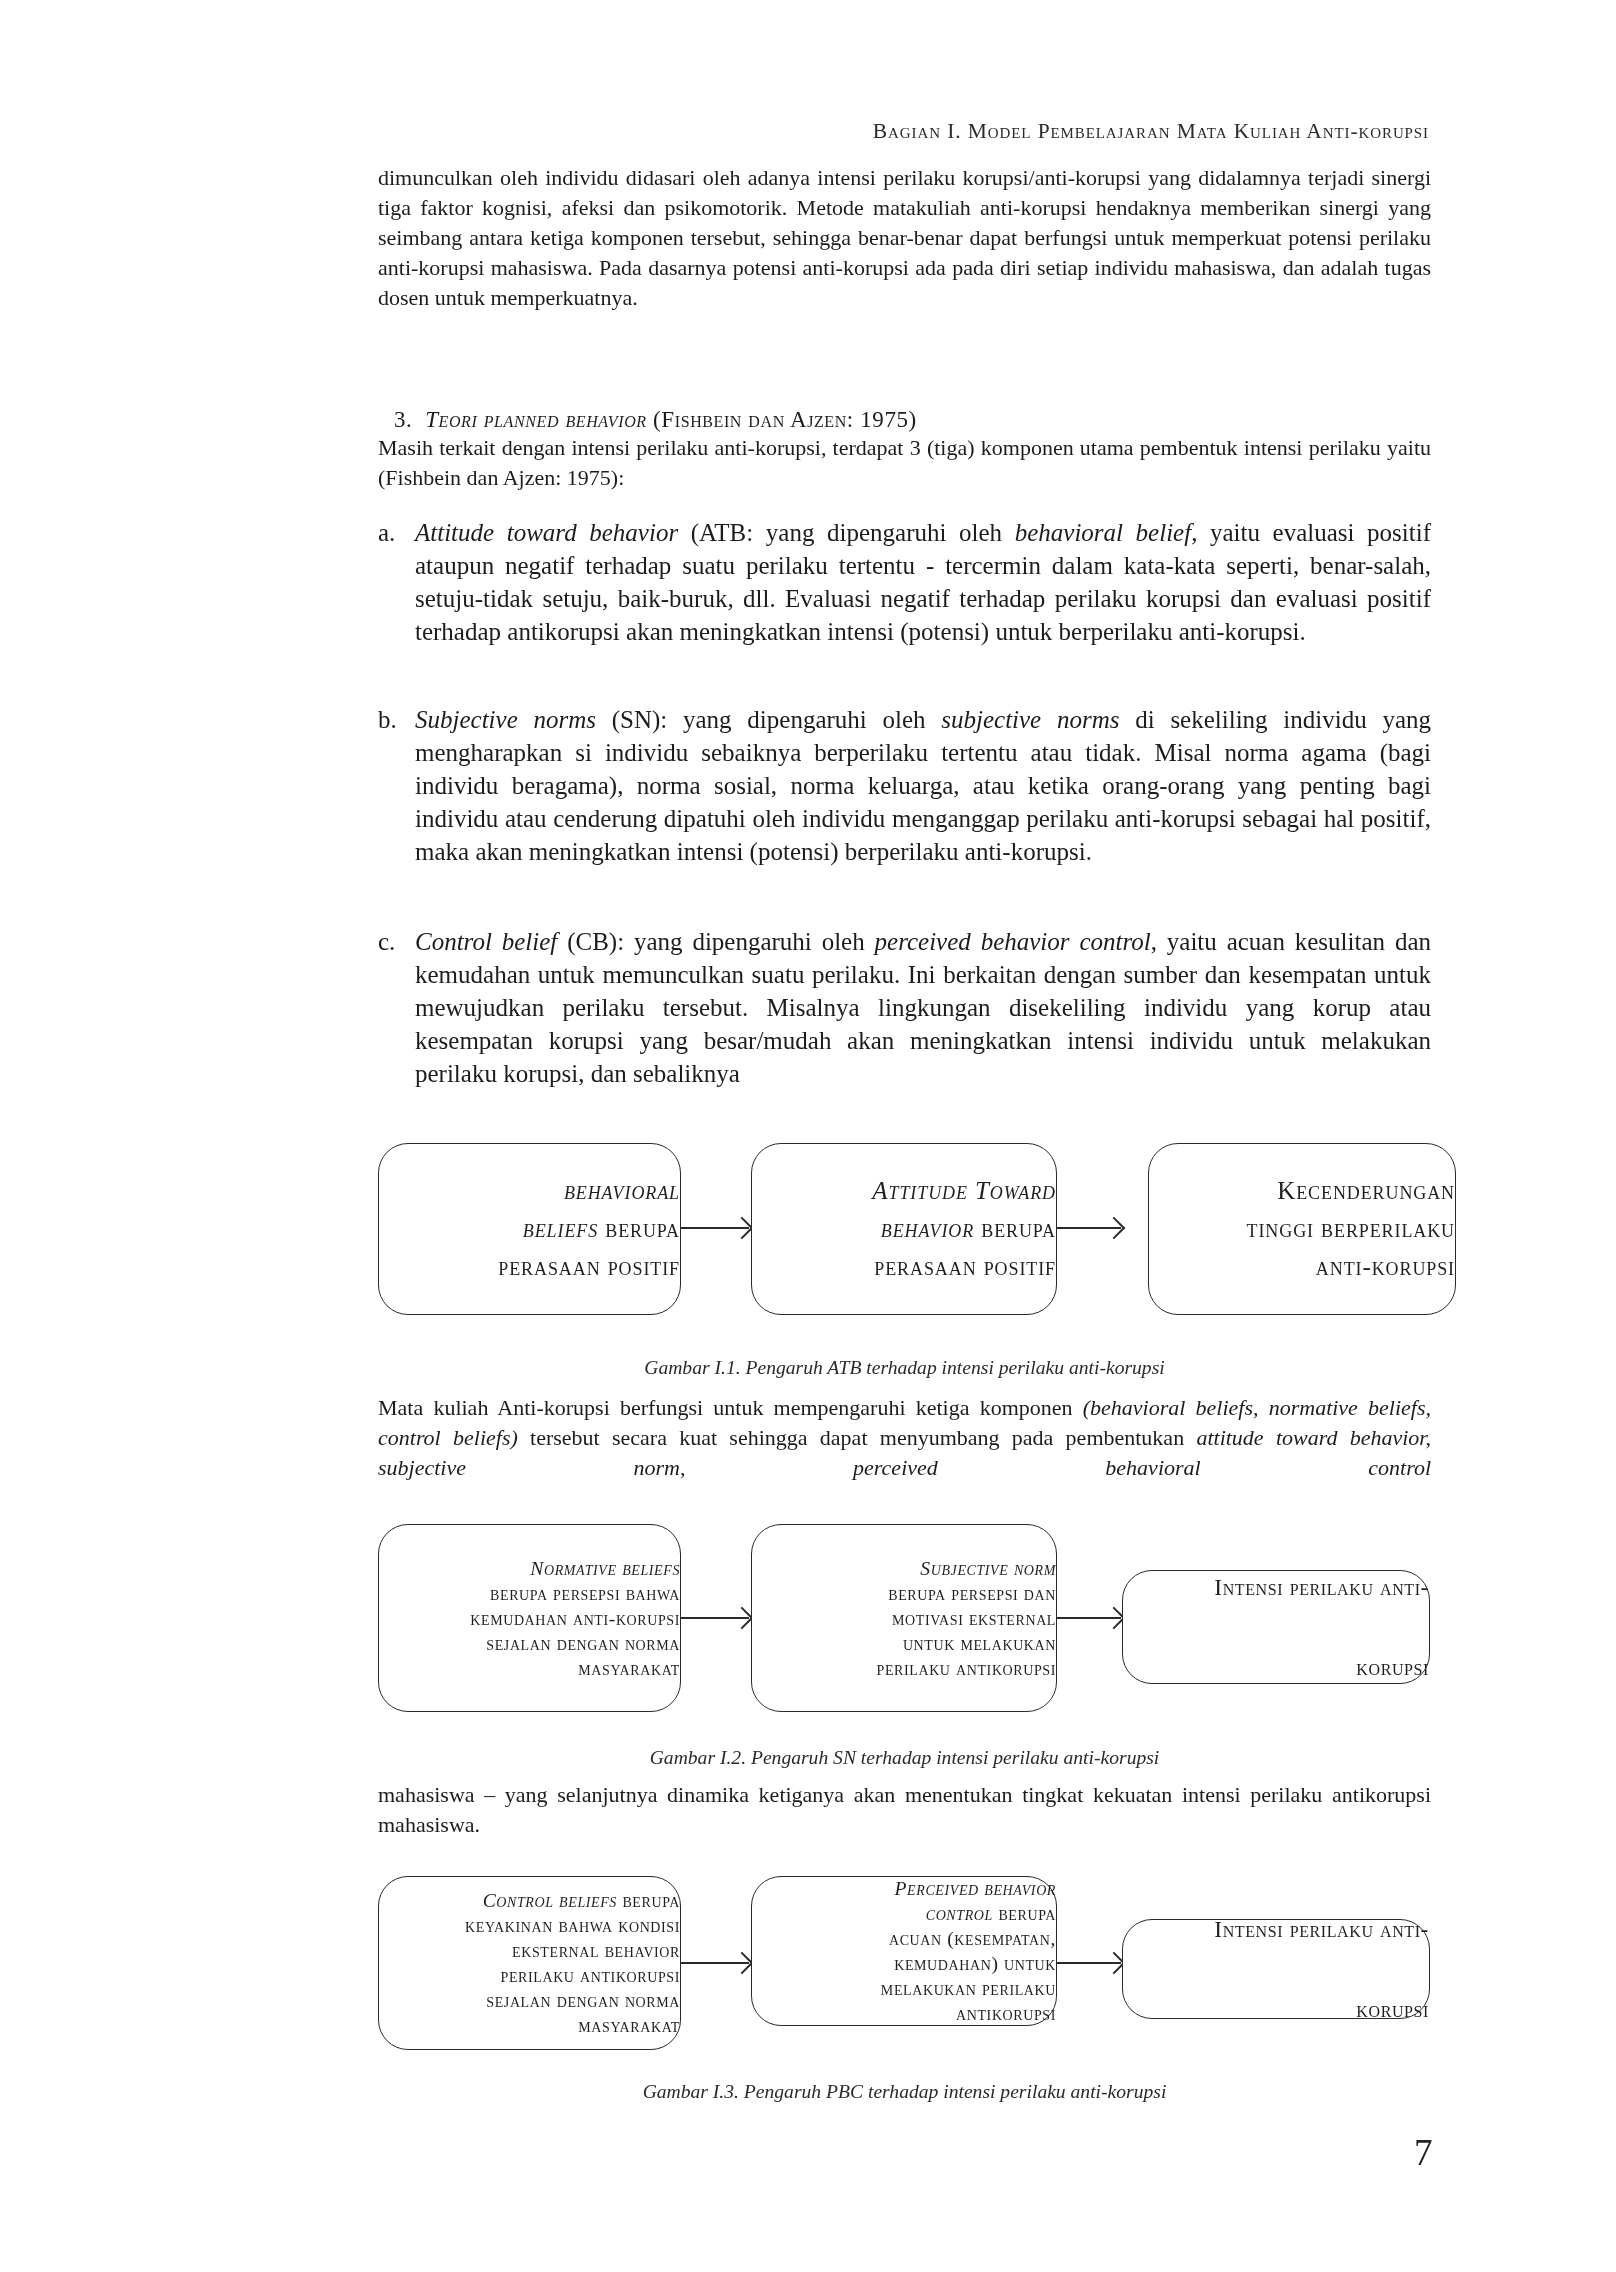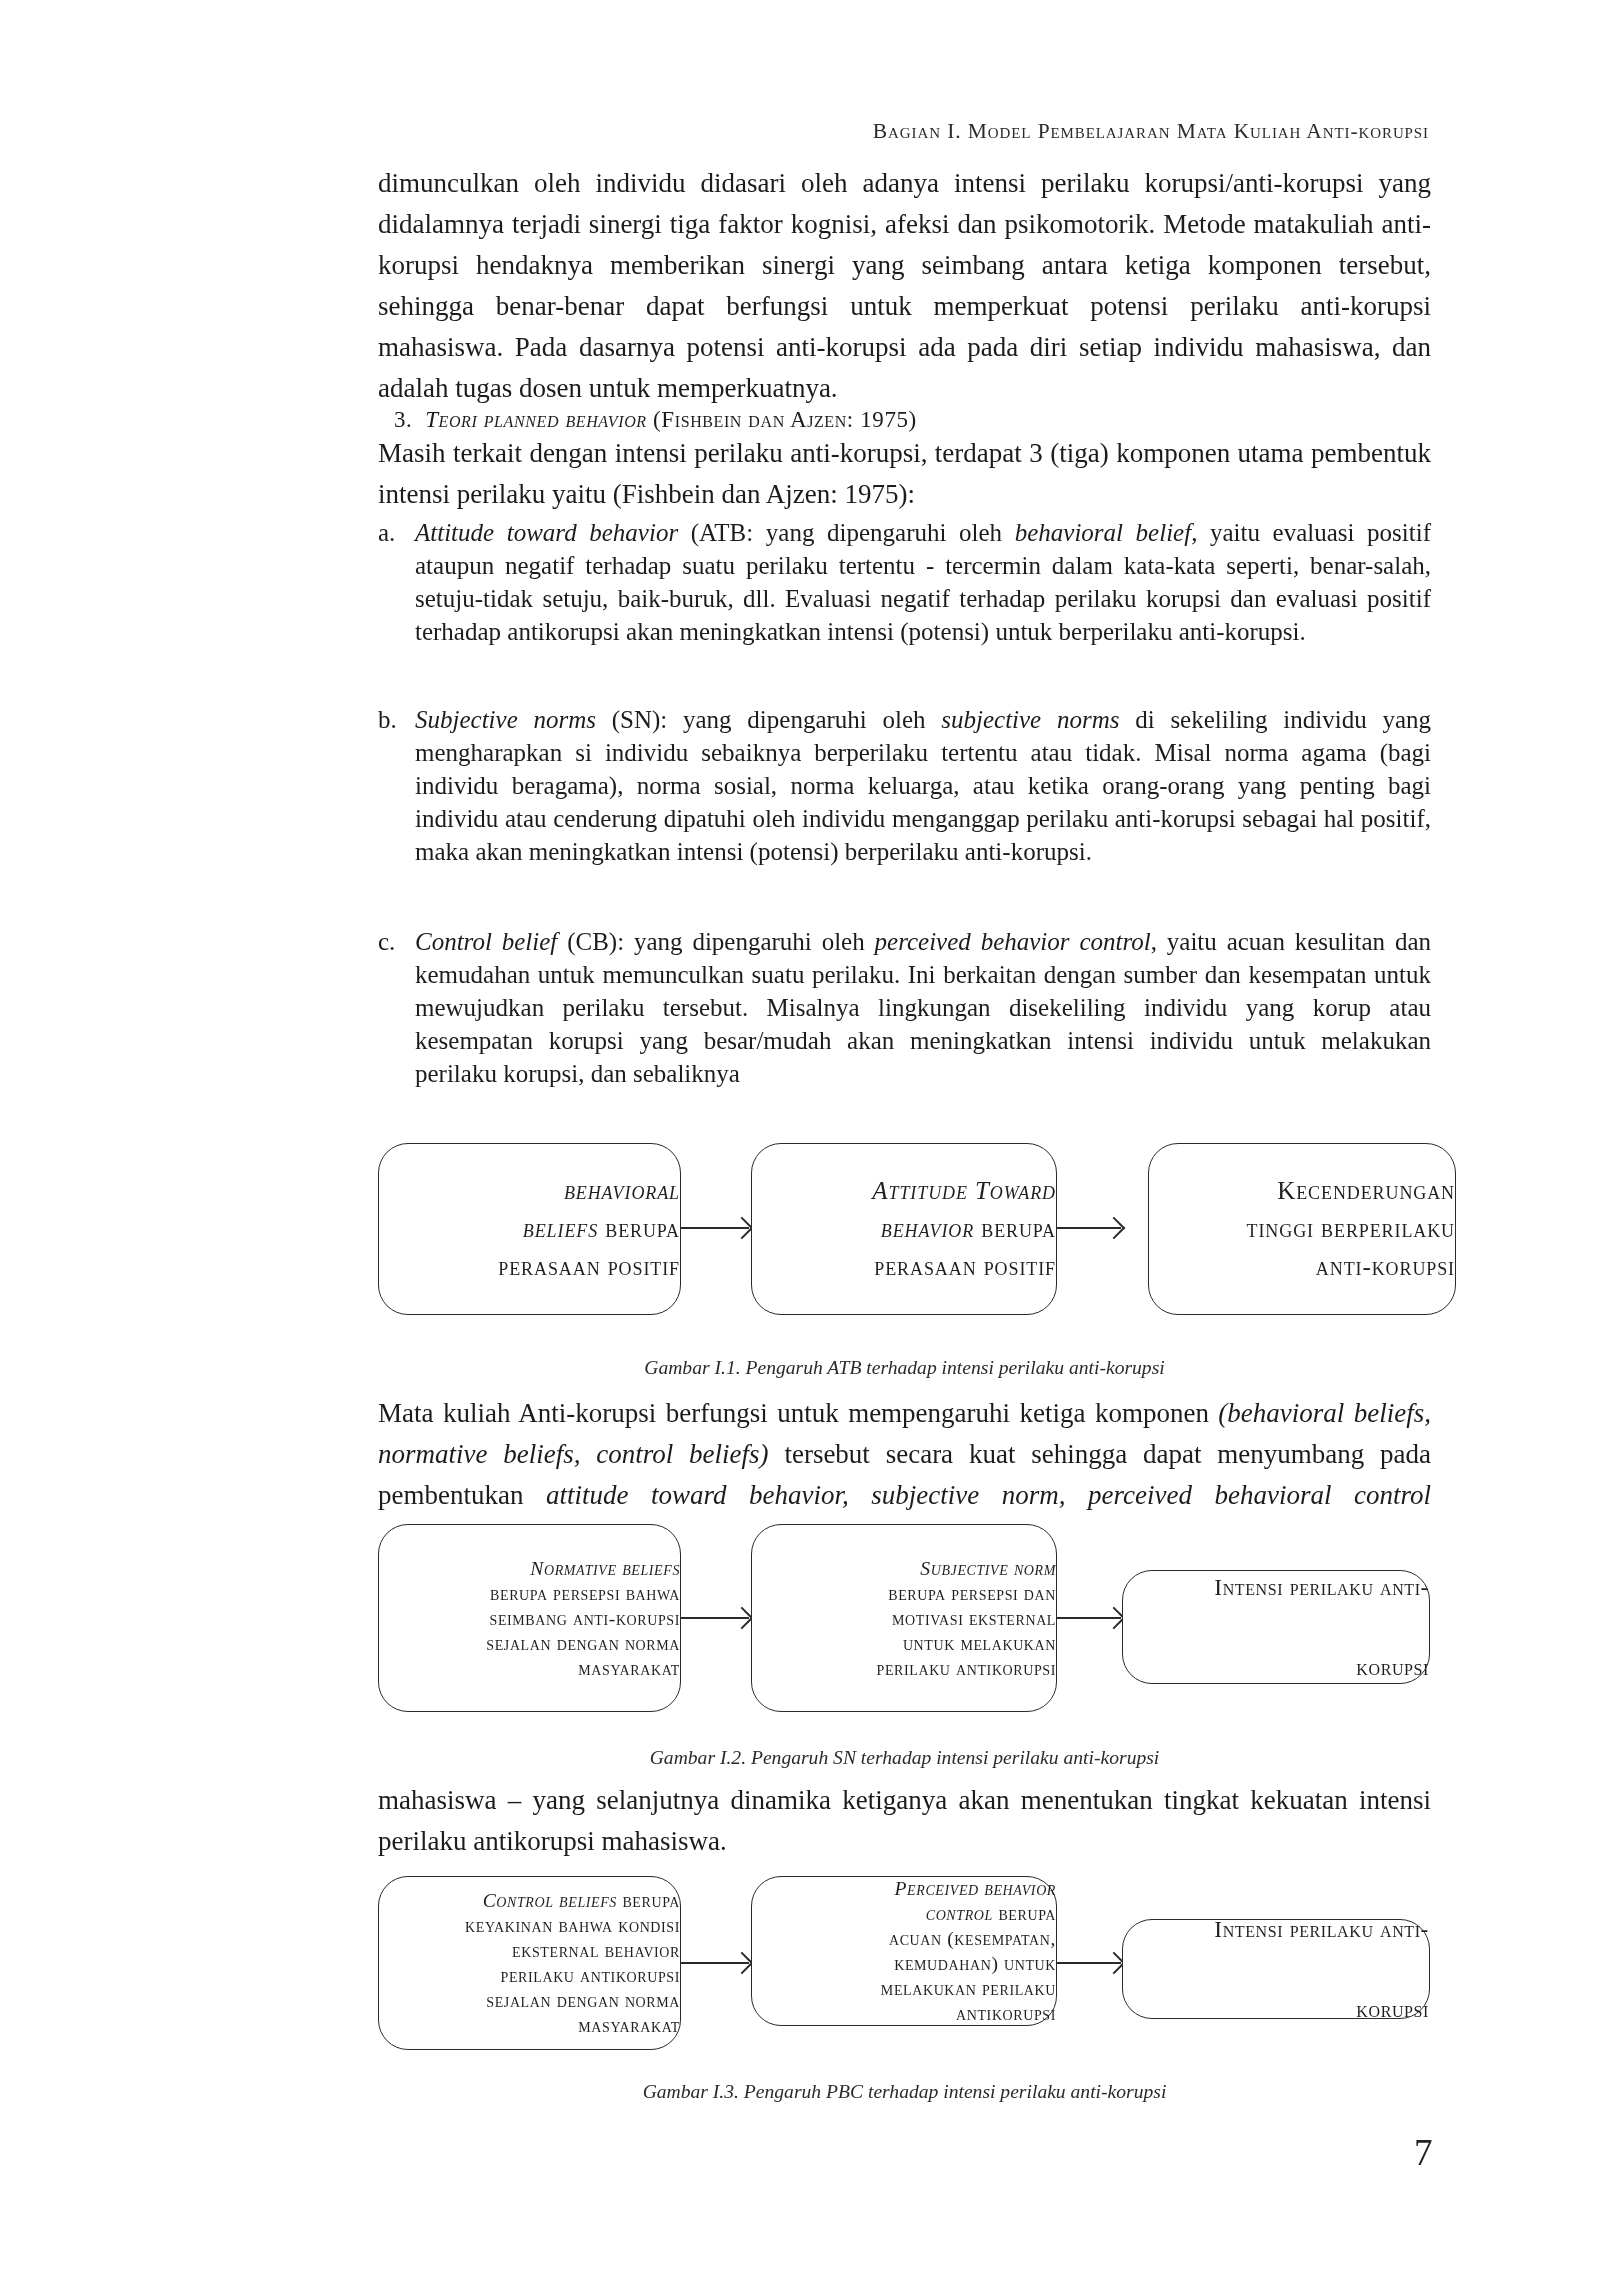--- a/index.html
+++ b/index.html
@@ -8,21 +8,21 @@
     font-family: "Liberation Serif", "DejaVu Serif", serif;
     color: #1c1c1c;
   }
   .running-header {
     position: absolute; top: 119px; right: 187px;
     font-size: 21.5px; letter-spacing: 0.9px; font-variant: small-caps;
     color: #2a2a2a;
   }
   .col { position: absolute; left: 378px; width: 1053px; }
   .para {
-    font-size: 27px; line-height: 41px; text-align: justify;
+    font-size: 22px; line-height: 30px; text-align: justify;
     text-align-last: left; margin: 0;
   }
   .para.last-justify { text-align-last: justify; }
   .section-heading {
     font-size: 23px; letter-spacing: 0.6px; font-variant: small-caps; margin: 16px;
   }
   .section-heading .it { font-style: italic; }
   .item { position: absolute; left: 378px; width: 1053px; }
   .item .marker { position: absolute; left: 0; top: 0; font-size: 25px; line-height: 33px; }
   .item .body { margin-left: 37px; font-size: 25px; line-height: 33px; text-align: justify; text-indent: 0; }
@@ -110,21 +110,21 @@
 <div class="caption" style="top:1357px;">Gambar I.1. Pengaruh ATB terhadap intensi perilaku anti-korupsi</div>
 
 <div class="col" style="top:1393px;">
   <p class="para last-justify"><span>Mata kuliah Anti-korupsi berfungsi untuk mempengaruhi ketiga komponen </span><span class="i">(behavioral beliefs, normative beliefs, control beliefs)</span><span> tersebut secara kuat sehingga dapat menyumbang pada pembentukan </span><span class="i">attitude toward behavior, subjective norm, perceived behavioral control</span></p>
 </div>
 
 <div class="fig2">
   <div class="box" style="left:378px; top:1524px; width:303px; height:188px;">
       <span class="ln"><i>Normative beliefs</i></span>
       <span class="ln">berupa persepsi bahwa</span>
-      <span class="ln">seimbang anti-korupsi</span>
+      <span class="ln">kemudahan anti-korupsi</span>
       <span class="ln">sejalan dengan norma</span>
       <span class="ln">masyarakat</span>
     </div>
   <div class="arrow" style="left:681px; top:1617px; width:68px;"></div>
   <div class="box" style="left:751px; top:1524px; width:306px; height:188px;">
       <span class="ln"><i>Subjective norm</i></span>
       <span class="ln">berupa persepsi dan</span>
       <span class="ln">motivasi eksternal</span>
       <span class="ln">untuk melakukan</span>
       <span class="ln">perilaku antikorupsi</span>

